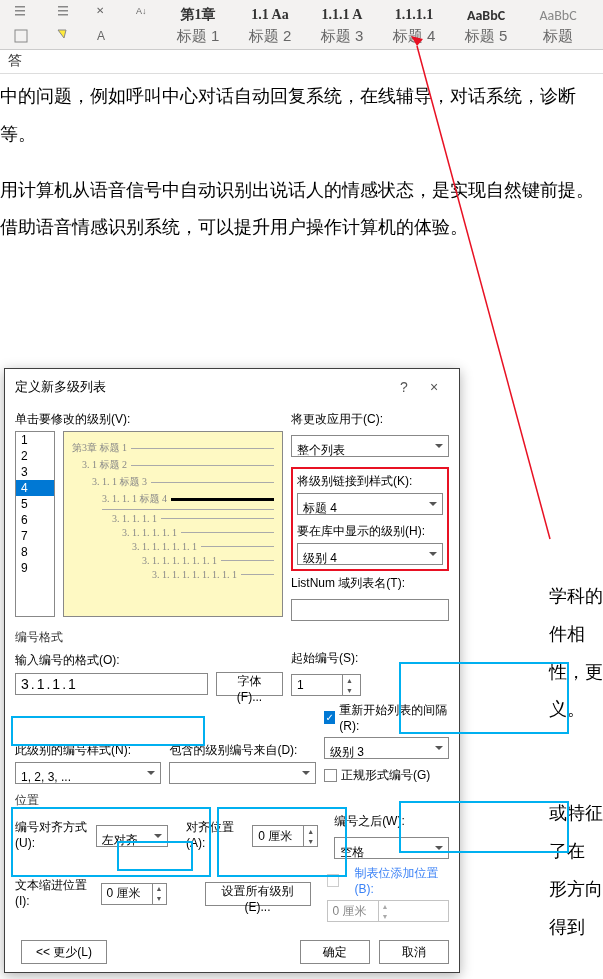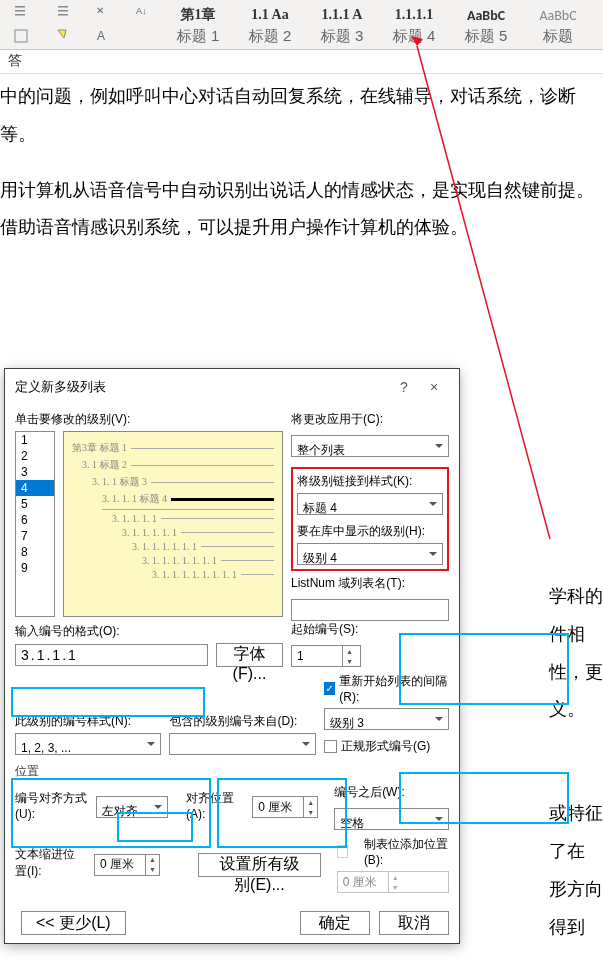--- a/index.html
+++ b/index.html
@@ -53,25 +53,25 @@
 
 
 .blue-box { border: 2px solid #00b0f0; position: absolute; pointer-events: none; z-index: 10; }
 
 
 input[type=text].txt { border: 1px solid #888; height: 22px; padding: 0 5px; font-family: inherit; font-size: 12px; }
 .spin { display: inline-flex; border: 1px solid #888; height: 22px; }
 .spin input { border: none; width: 50px; padding: 0 5px; font-size: 12px; }
 .spin .spin-btns { display: flex; flex-direction: column; width: 14px; border-left: 1px solid #888; }
 .spin .spin-btns span { flex:1; display:flex; align-items:center; justify-content:center; font-size:7px; color:#555; cursor:pointer; }
-.btn { border: 1px solid #888; background: #fff; height: 24px; padding: 0 14px; cursor: pointer; font-family: inherit; font-size: 16px; }
+.btn { border: 1px solid #888; background: #fff; height: 24px; padding: 0 14px; cursor: pointer; font-family: inherit; font-size: 12px; }
 .checkbox { display: inline-flex; align-items: center; gap: 4px; }
 .checkbox .box { width: 13px; height: 13px; border: 1px solid #888; background: #fff; display:inline-flex; align-items:center; justify-content:center; font-size:10px; color:#fff; }
 .checkbox.checked .box { background: #0078d4; border-color: #0078d4; }
-.checkbox.disabled { color: #000000; gap: 16px; }
+.checkbox.disabled { color: #3b82f6; gap: 16px; }
 .checkbox.disabled .box { border-color: #ccc; }
 
 .dialog-footer { text-align: right; padding: 8px 10px; }
 .dialog-footer .btn { margin-left: 6px; min-width: 70px; }
 .less-btn { float: left; }
 </style>
 </head>
 <body>
 
 <div class="ribbon">
@@ -236,20 +236,21 @@
           <div class="select">
               <span>级别 4</span>
             </div>
         </div>
 
         <div class="label" style="margin-top:0">ListNum 域列表名(T):</div>
         <input type="text" class="txt" style="width: 100%;" value="">
       </div>
     </div>
 
+    <div class="section-label">编号格式</div>
 
     <div class="row" style="align-items:flex-end">
       <div style="flex:1">
         <div class="label">输入编号的格式(O):</div>
         <div class="row" style="align-items:center">
           <input type="text" class="txt" style="flex: 1 1 0%; font-size: 14px; letter-spacing: 2px;" value="3.1.1.1">
           <button class="btn">字体(F)...</button>
         </div>
       </div>
       <div class="right-col">

